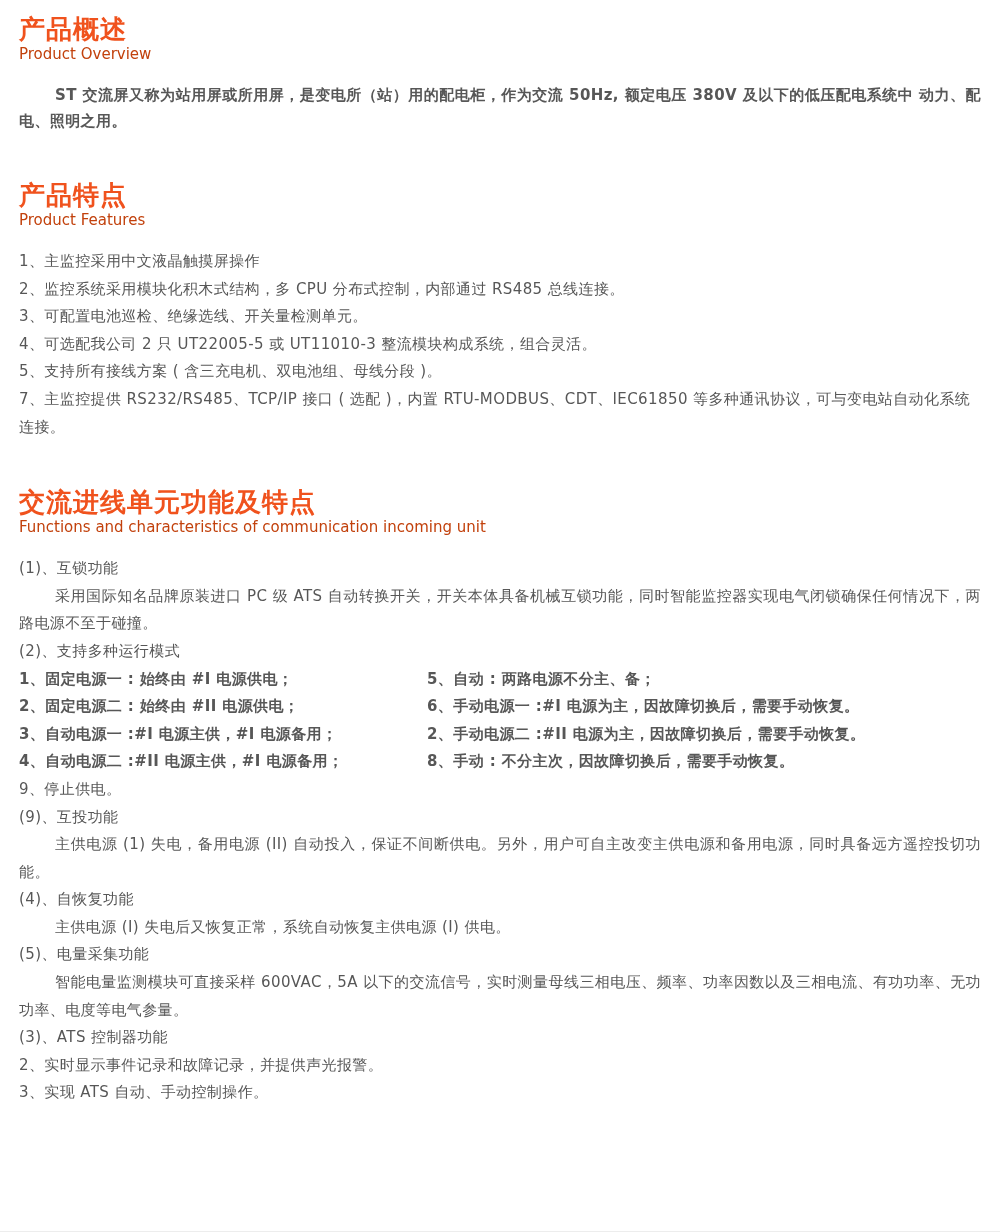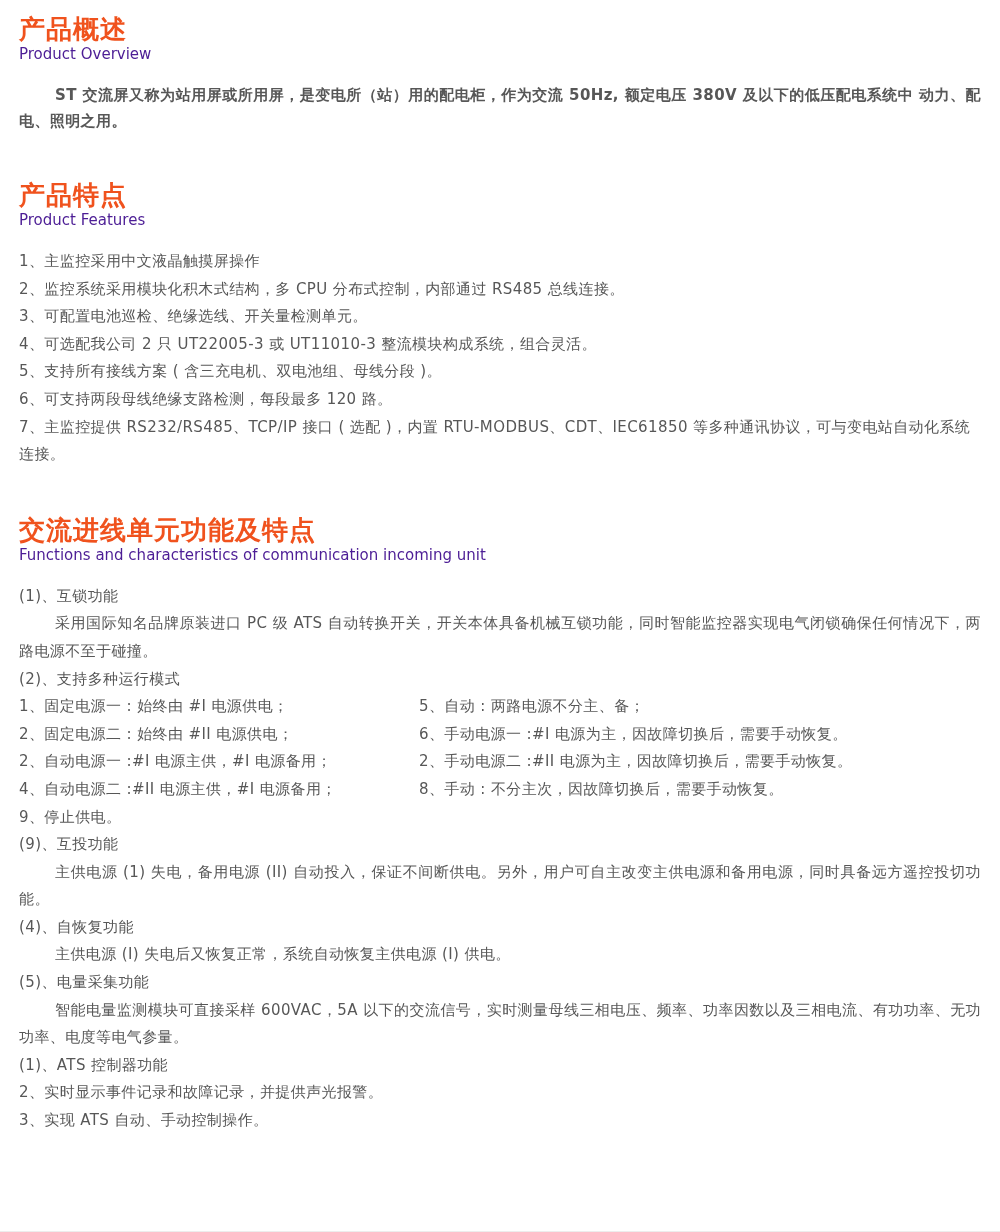--- a/index.html
+++ b/index.html
@@ -9,91 +9,90 @@
     padding:14px 19px 6px 19px; color:#575757;
     border-bottom:1px solid #ededed; background:#ffffff;
   }
   section { margin:0 0 46px 0; }
   section.last { margin-bottom:0; }
   .cn-title {
     margin:0; font-size:26px; line-height:31px; font-weight:700;
     color:#f0521d; letter-spacing:1px;
   }
   .en-sub {
-    margin:0 0 18px 0; font-size:15px; line-height:19px; color:#4c1d95;
+    margin:0 0 18px 0; font-size:15px; line-height:19px; color:#c2410c;
   }
   .para {
     margin:0; font-size:15px; line-height:26px; letter-spacing:.4px;
     text-indent:2.4em; text-align:justify;font-weight:bold;
   }
   .feat-line, .blk-line, .subhead, .mode-item {
     font-size:15px; line-height:27.6px; letter-spacing:.4px;
   }
   .para3 {
     margin:0; font-size:15px; line-height:27.6px; letter-spacing:.4px;
     text-indent:2.4em; text-align:justify;
   }
-  .twocol { display:grid; grid-template-columns:392px 1fr; column-gap:8px; }
+  .twocol { display:grid; grid-template-columns:392px 1fr; column-gap:16px;font-weight:bold; }
   .col { min-width:0; }
 </style>
 </head>
 <body>
 
 <div class="page">
 
   <section>
     <h1 class="cn-title">产品概述</h1>
     <div class="en-sub">Product Overview</div>
     <p class="para">ST 交流屏又称为站用屏或所用屏，是变电所（站）用的配电柜，作为交流 50Hz, 额定电压 380V 及以下的低压配电系统中 动力、配电、照明之用。</p>
   </section>
 
   <section>
     <h1 class="cn-title">产品特点</h1>
     <div class="en-sub">Product Features</div>
     <div class="feat-line">1、主监控采用中文液晶触摸屏操作</div>
     <div class="feat-line">2、监控系统采用模块化积木式结构，多 CPU 分布式控制，内部通过 RS485 总线连接。</div>
     <div class="feat-line">3、可配置电池巡检、绝缘选线、开关量检测单元。</div>
-    <div class="feat-line">4、可选配我公司 2 只 UT22005-3 或 UT11010-3 整流模块构成系统，组合灵活。</div>
+    <div class="feat-line">4、可选配我公司 2 只 UT22005-5 或 UT11010-3 整流模块构成系统，组合灵活。</div>
     <div class="feat-line">5、支持所有接线方案 ( 含三充电机、双电池组、母线分段 )。</div>
-    <div class="feat-line">6、可支持两段母线绝缘支路检测，每段最多 120 路。</div>
     <div class="feat-line">7、主监控提供 RS232/RS485、TCP/IP 接口 ( 选配 )，内置 RTU-MODBUS、CDT、IEC61850 等多种通讯协议，可与变电站自动化系统连接。</div>
   </section>
 
   <section class="last">
     <h1 class="cn-title">交流进线单元功能及特点</h1>
     <div class="en-sub">Functions and characteristics of communication incoming unit</div>
 
     <div class="subhead">(1)、互锁功能</div>
     <p class="para3">采用国际知名品牌原装进口 PC 级 ATS 自动转换开关，开关本体具备机械互锁功能，同时智能监控器实现电气闭锁确保任何情况下，两路电源不至于碰撞。</p>
 
     <div class="subhead">(2)、支持多种运行模式</div>
     <div class="twocol">
       <div class="col">
         <div class="mode-item">1、固定电源一 : 始终由 #I 电源供电；</div>
         <div class="mode-item">2、固定电源二 : 始终由 #II 电源供电；</div>
-        <div class="mode-item">2、自动电源一 :#I 电源主供，#I 电源备用；</div>
+        <div class="mode-item">3、自动电源一 :#I 电源主供，#I 电源备用；</div>
         <div class="mode-item">4、自动电源二 :#II 电源主供，#I 电源备用；</div>
       </div>
       <div class="col">
         <div class="mode-item">5、自动 : 两路电源不分主、备；</div>
         <div class="mode-item">6、手动电源一 :#I 电源为主，因故障切换后，需要手动恢复。</div>
         <div class="mode-item">2、手动电源二 :#II 电源为主，因故障切换后，需要手动恢复。</div>
         <div class="mode-item">8、手动 : 不分主次，因故障切换后，需要手动恢复。</div>
       </div>
     </div>
     <div class="blk-line">9、停止供电。</div>
 
     <div class="subhead">(9)、互投功能</div>
     <p class="para3">主供电源 (1) 失电，备用电源 (II) 自动投入，保证不间断供电。另外，用户可自主改变主供电源和备用电源，同时具备远方遥控投切功能。</p>
 
     <div class="subhead">(4)、自恢复功能</div>
     <p class="para3">主供电源 (I) 失电后又恢复正常，系统自动恢复主供电源 (I) 供电。</p>
 
     <div class="subhead">(5)、电量采集功能</div>
     <p class="para3">智能电量监测模块可直接采样 600VAC，5A 以下的交流信号，实时测量母线三相电压、频率、功率因数以及三相电流、有功功率、无功功率、电度等电气参量。</p>
 
-    <div class="subhead">(1)、ATS 控制器功能</div>
+    <div class="subhead">(3)、ATS 控制器功能</div>
     <div class="blk-line">2、实时显示事件记录和故障记录，并提供声光报警。</div>
     <div class="blk-line">3、实现 ATS 自动、手动控制操作。</div>
 
   </section>
 
 </div>
 
 </body></html>

